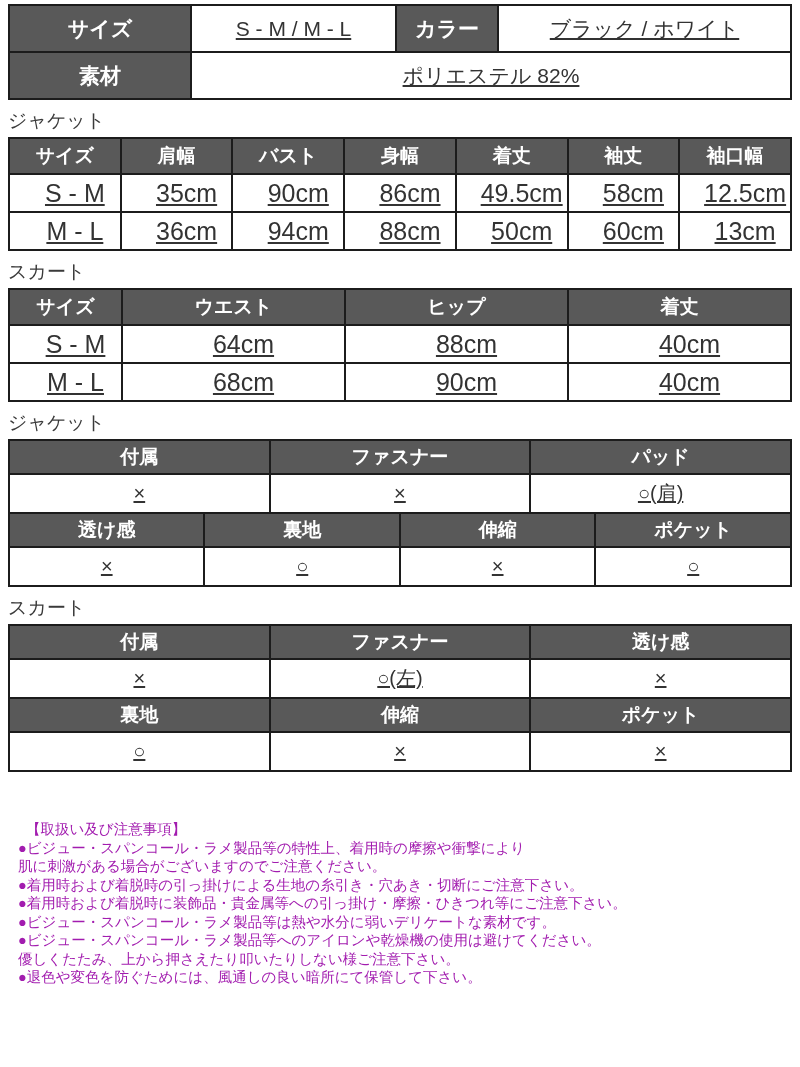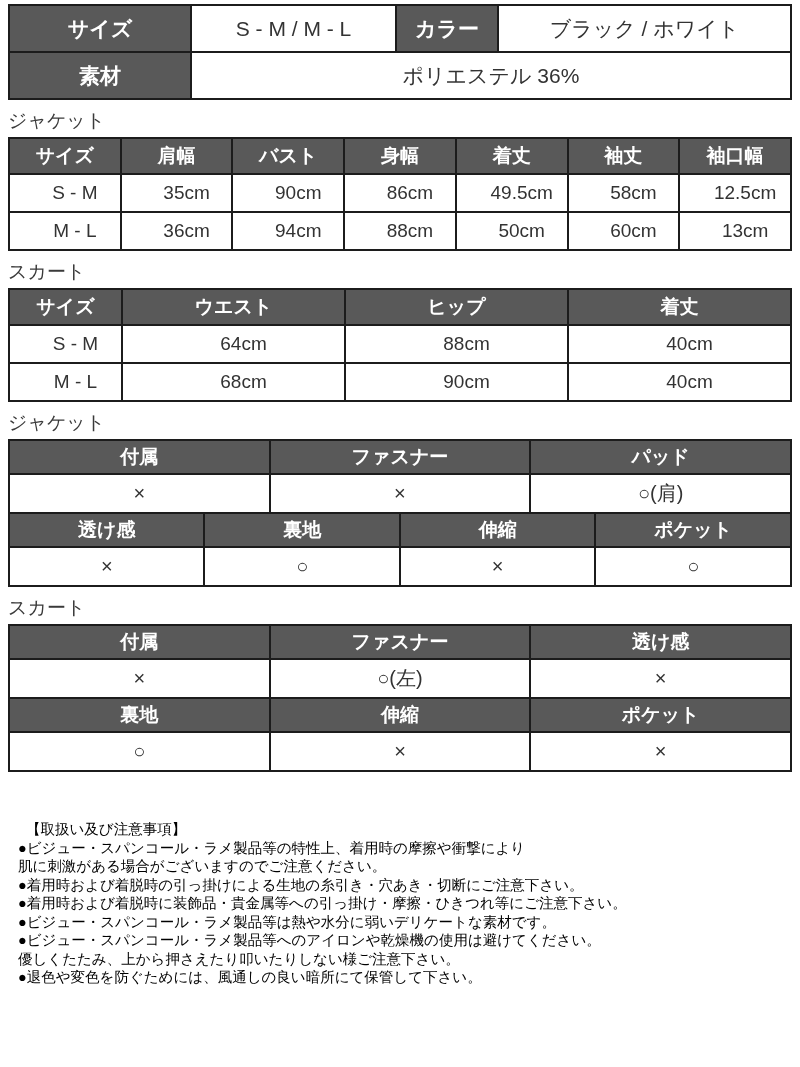--- a/index.html
+++ b/index.html
@@ -23,40 +23,41 @@
     background: #595959;
     color: #ffffff;
     font-weight: bold;
     padding: 0;
   }
   td {
     background: #ffffff;
     color: #333333;
     text-align: center;
     padding: 0;
+    text-decoration: underline;
   }
 
   .t-top th, .t-top td { height: 47px; font-size: 21px; }
   .t-size th  { height: 36px; font-size: 19px; }
-  .t-size td  { height: 38px; font-size: 19px; padding-left: 20px; }
+  .t-size td  { height: 38px; font-size: 25px; padding-left: 20px; }
   .t-feat th  { height: 34px; font-size: 19px; }
   .t-feat td  { height: 39px; font-size: 20px; }
 
   .sec-label {
     font-size: 19px;
     color: #3a3a3a;
     margin: 8px 0 3px 0;
   }
 
   .notes {
     margin-top: 48px;
     padding-left: 10px;
     font-size: 14.5px;
     line-height: 18.5px;
-    color: #000000;
+    color: #a21caf;
   }
   .notes-title { margin-left: 8px; }
 </style>
 </head>
 <body>
 
 <div class="wrap">
 
   <table class="t-top">
     <colgroup>
@@ -67,21 +68,21 @@
     </colgroup>
     <tbody>
         <tr>
       <th>サイズ</th>
       <td>S - M / M - L</td>
       <th>カラー</th>
       <td>ブラック / ホワイト</td>
     </tr>
     <tr>
       <th>素材</th>
-      <td colspan="3">ポリエステル 36%</td>
+      <td colspan="3">ポリエステル 82%</td>
     </tr>
   </tbody>
     </table>
 
   <div class="sec-label">ジャケット</div>
   <table class="t-size">
     <tbody>
         <tr>
       <th>サイズ</th>
       <th>肩幅</th>

